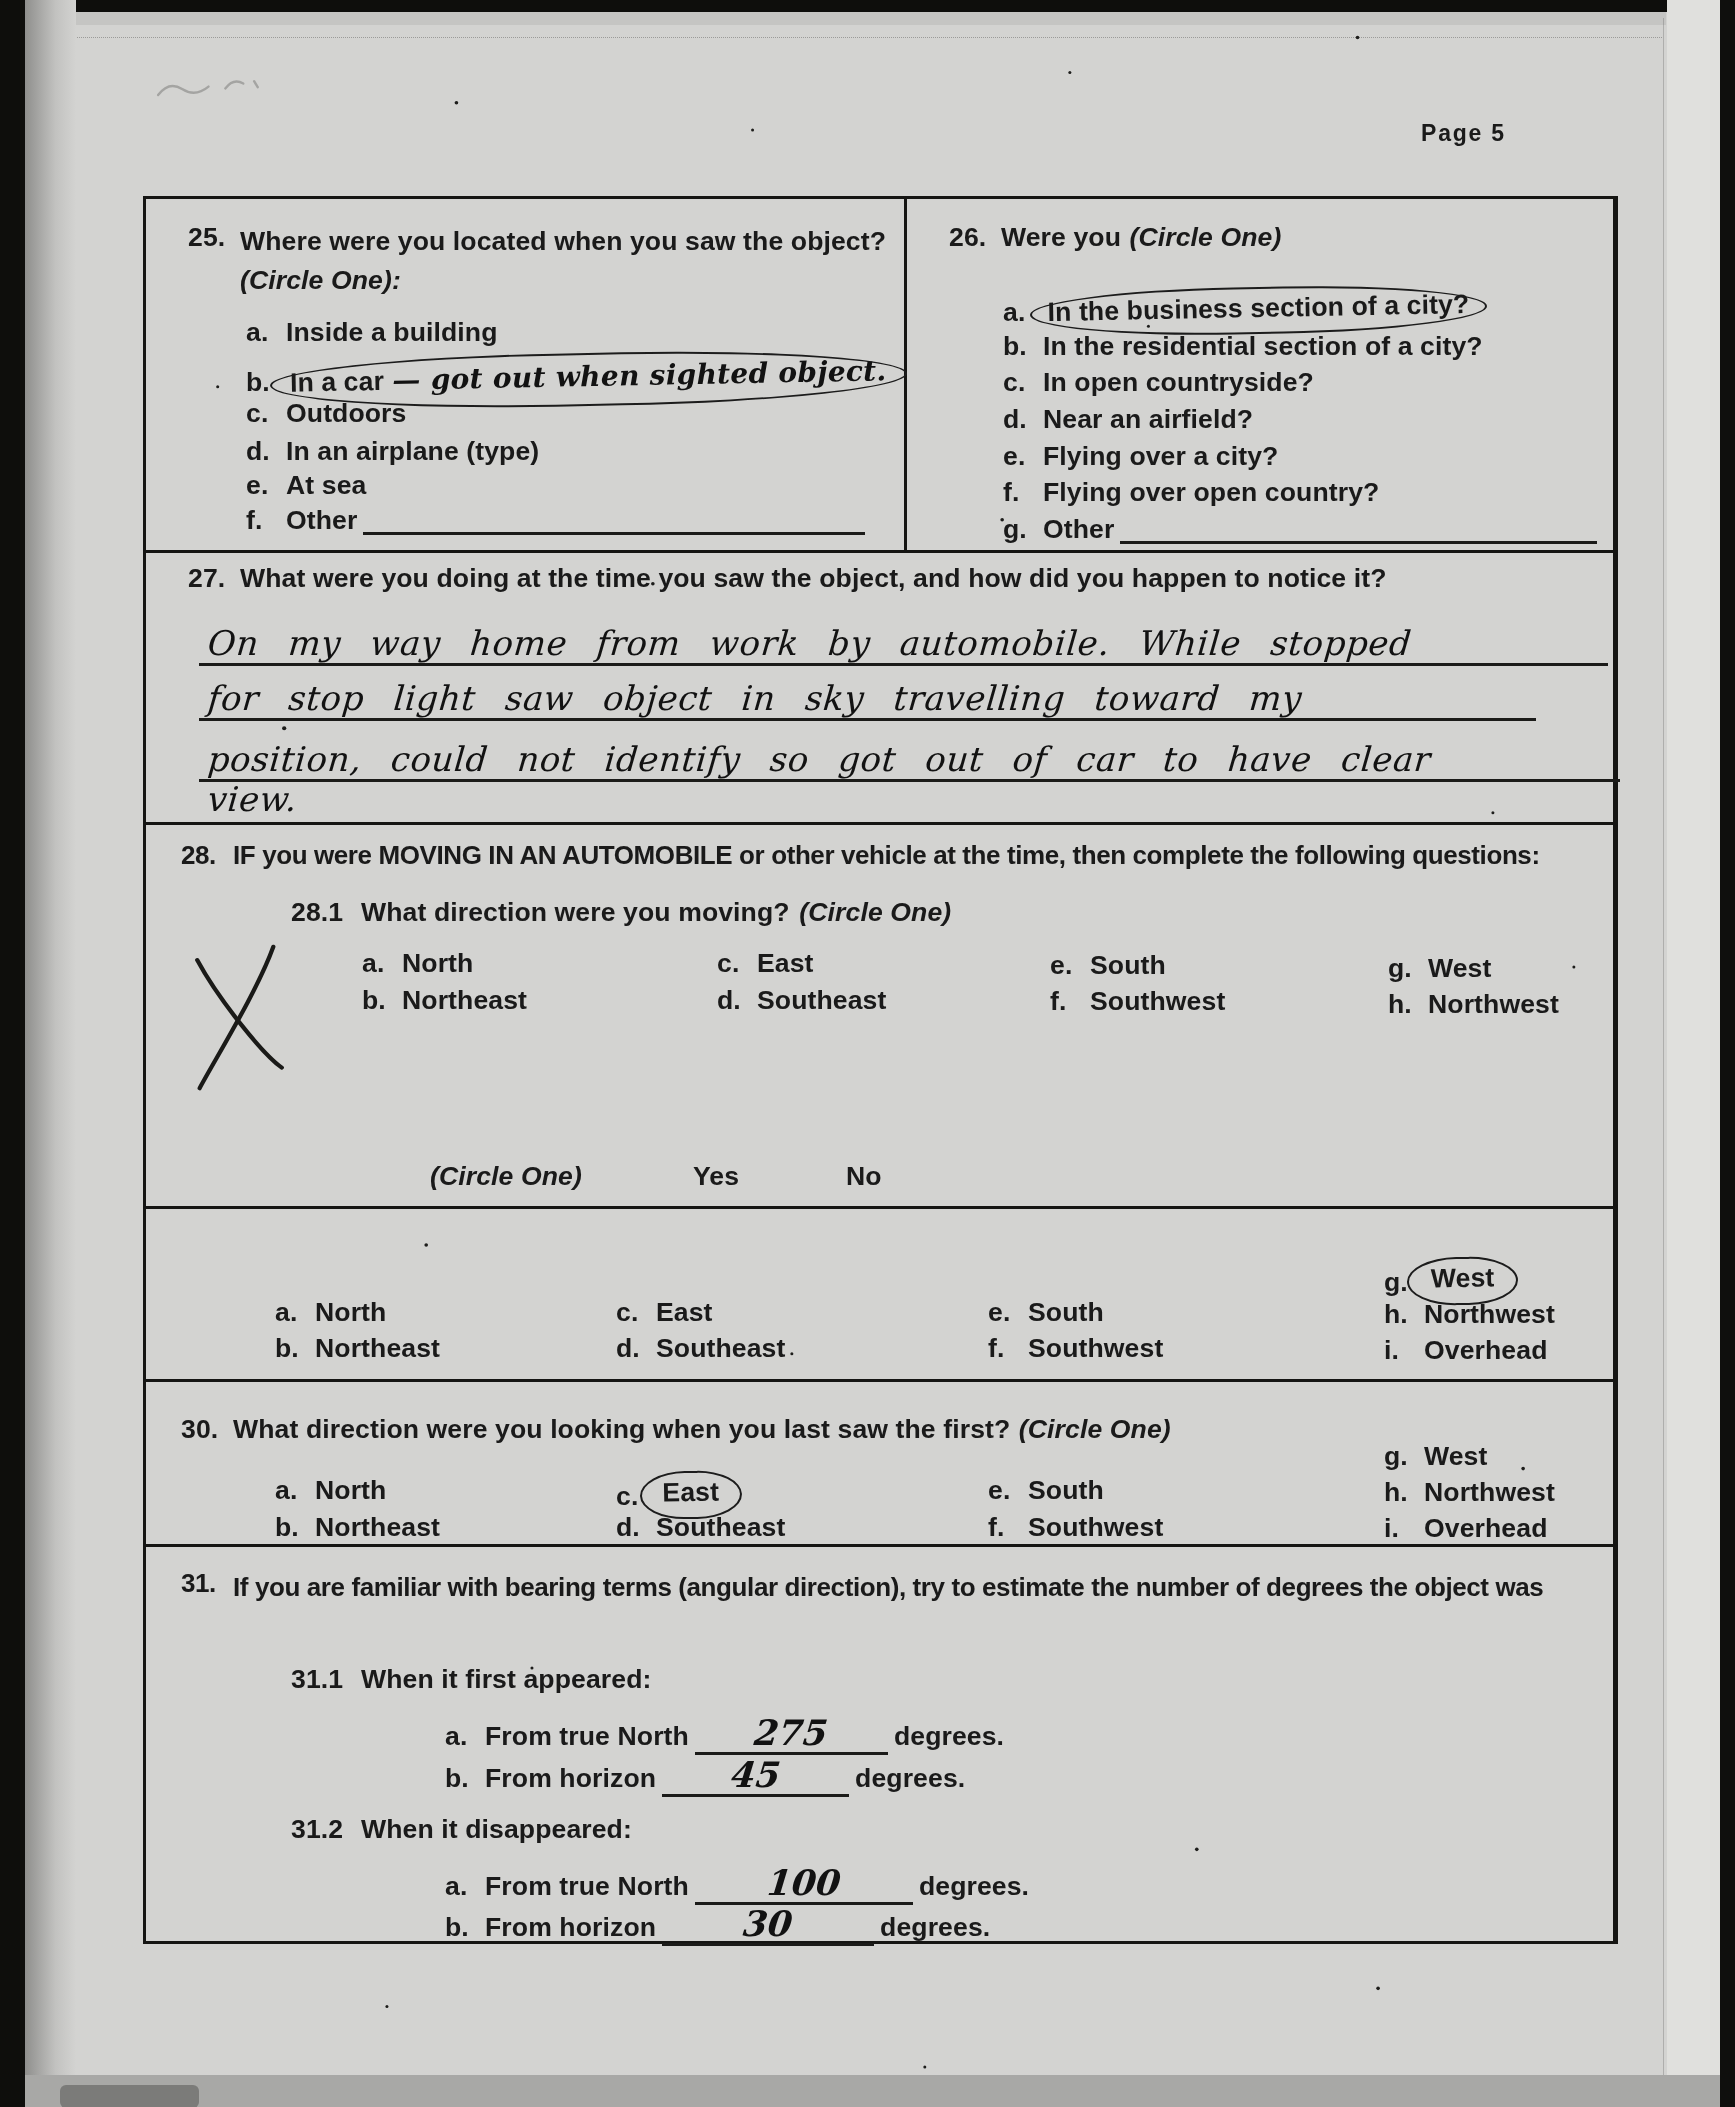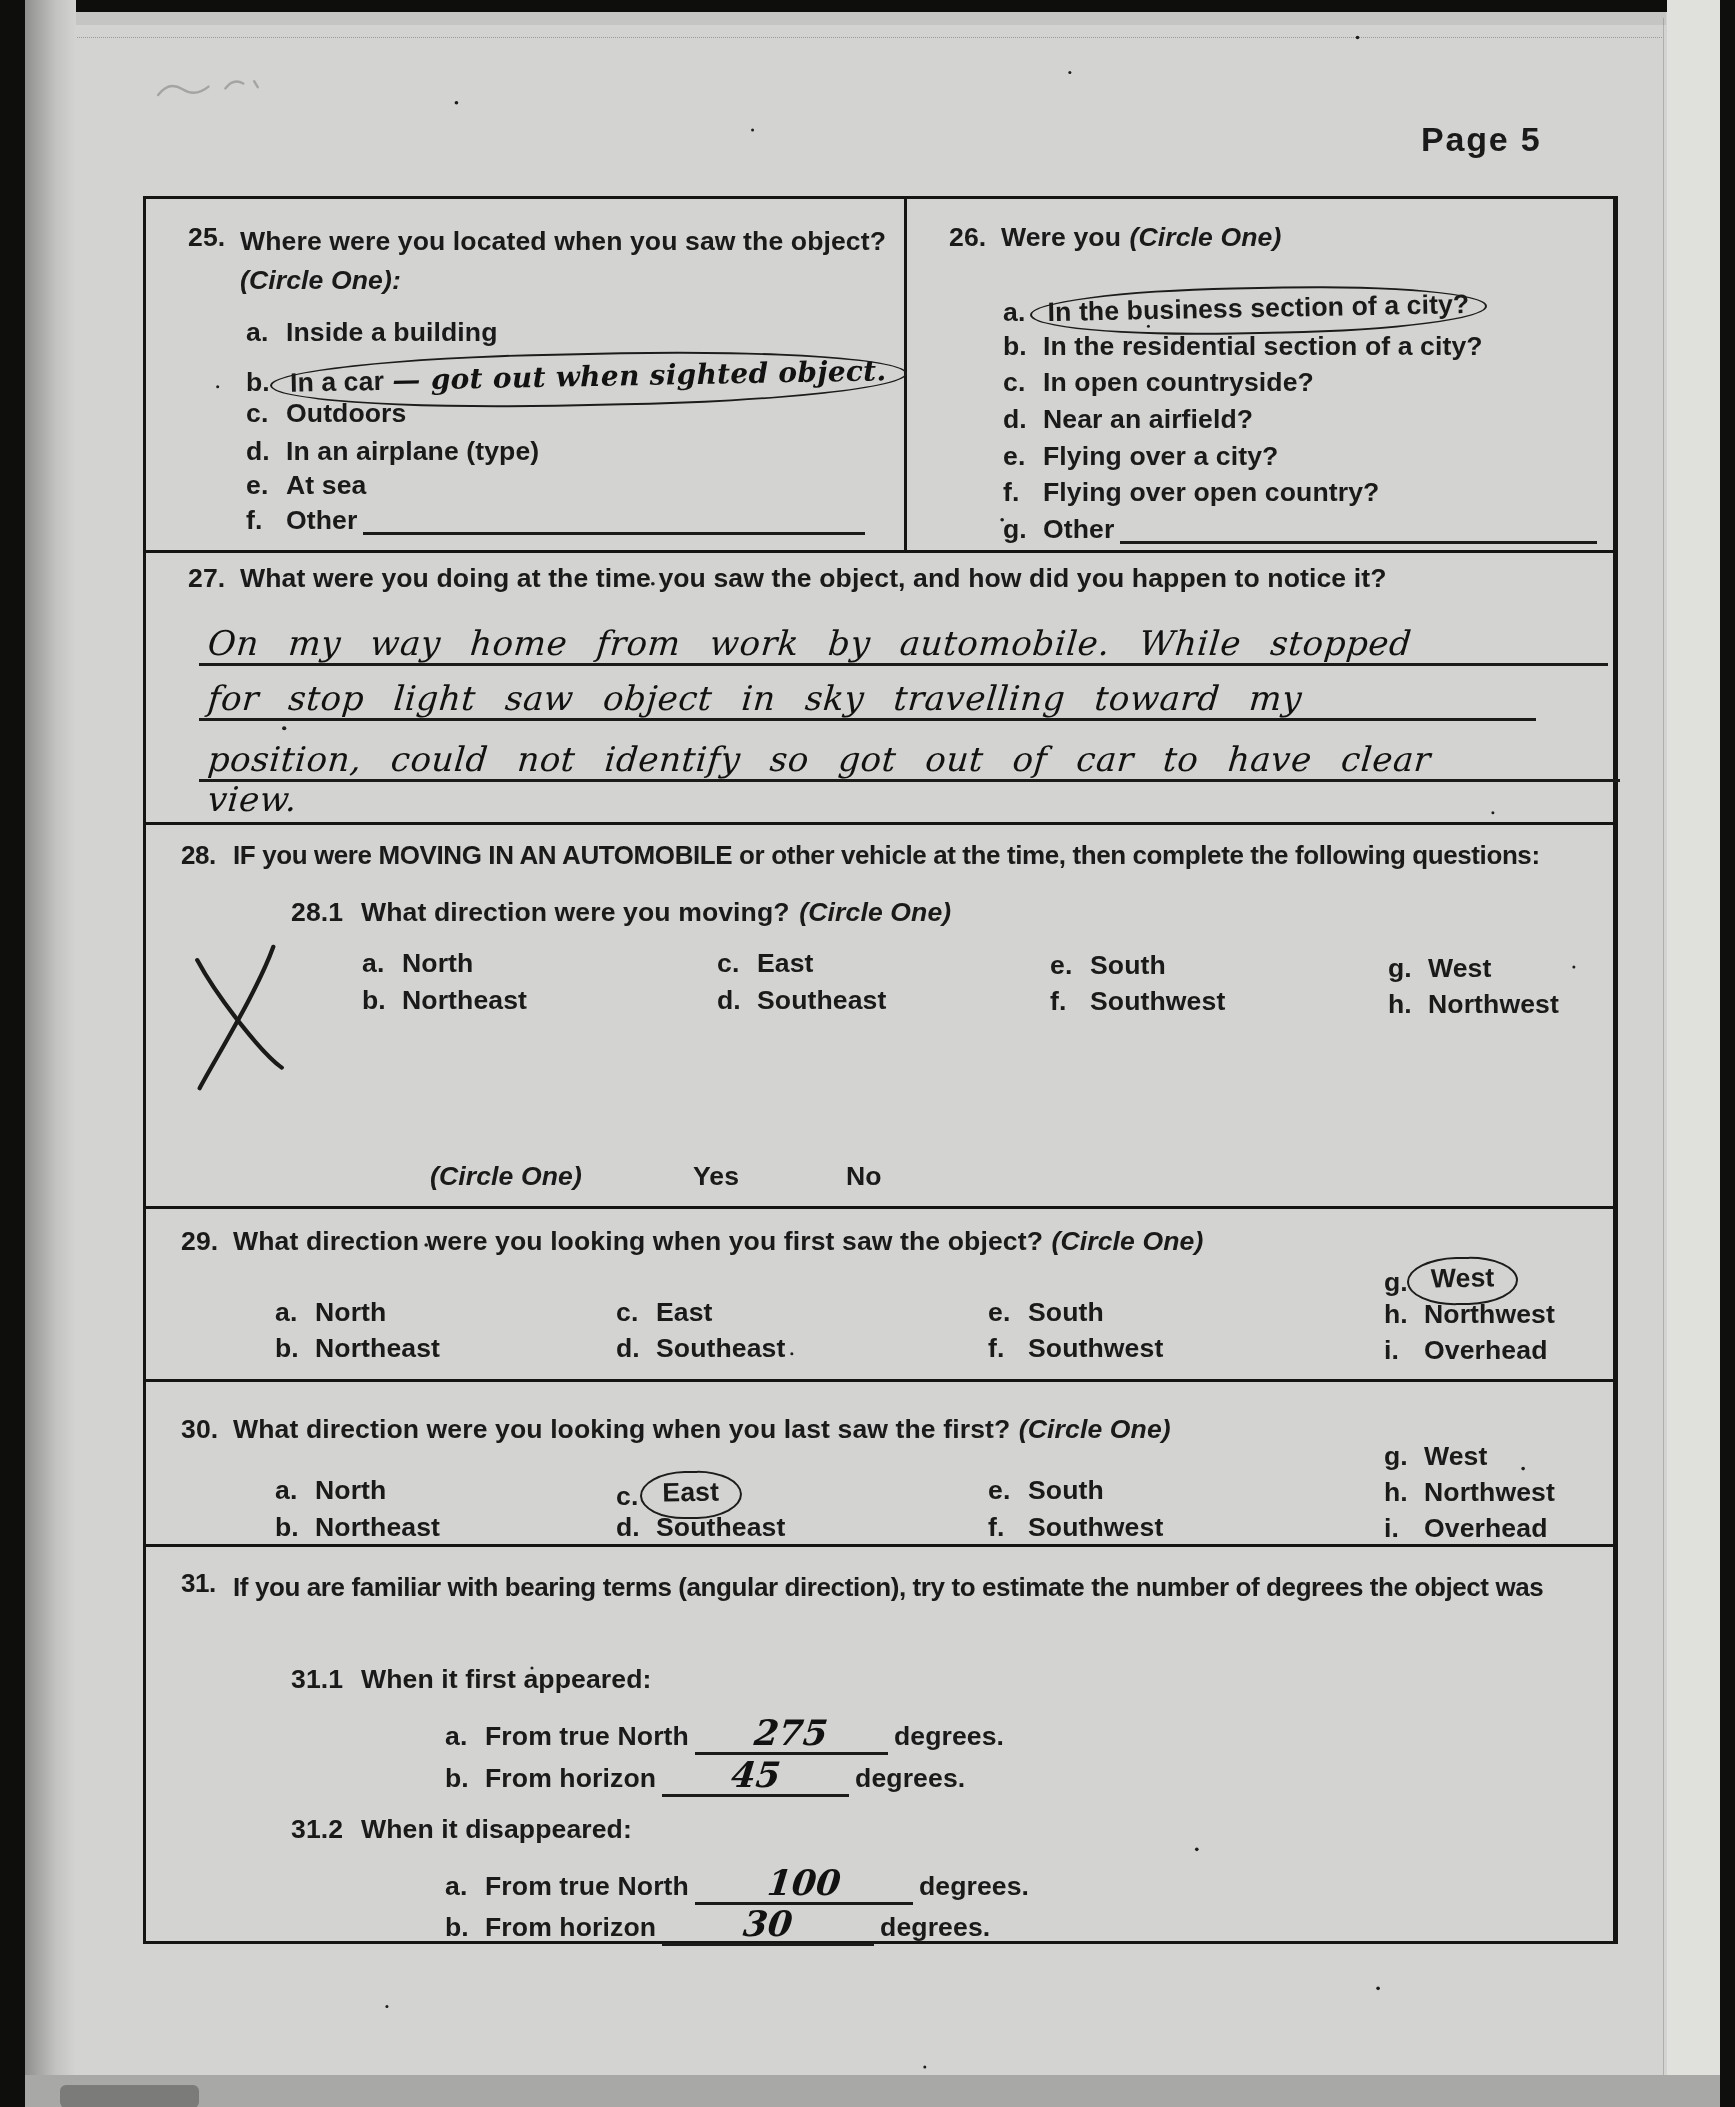--- a/index.html
+++ b/index.html
@@ -67,21 +67,21 @@
 </svg>
 
 <svg class="abs" width="121" height="42" viewBox="0 0 200 70" style="left:154px;top:68px;opacity:.55">
   <g stroke="#7e7e7c" stroke-width="4" fill="none" stroke-linecap="round">
     <path d="M6,45 q18,-24 40,-10 t44,-4"></path>
     <path d="M118,34 q14,-18 30,-8"></path>
     <path d="M166,22 l6,10"></path>
   </g>
 </svg>
 
-<div class="abs t" style="left:1421px;top:120px;font-size:34px;letter-spacing:1.8px">Page 5</div>
+<div class="abs t" style="left:1421px;top:120px;font-size:23px;letter-spacing:1.8px">Page 5</div>
 
 <div class="abs form-table">
 
   <div class="abs hline" style="top:351px"></div>
   <div class="abs hline" style="top:623px"></div>
   <div class="abs hline" style="top:1007px"></div>
   <div class="abs hline" style="top:1180px"></div>
   <div class="abs hline" style="top:1345px"></div>
   <div class="abs vline" style="left:758px;top:0;height:351px"></div>
 
@@ -171,23 +171,20 @@
   <div class="abs t" style="left:904px;top:751px"><span class="letter">e.</span><span>South</span></div>
   <div class="abs t" style="left:904px;top:787px"><span class="letter">f.</span><span>Southwest</span></div>
   <div class="abs t" style="left:1242px;top:754px"><span class="letter">g.</span><span>West</span></div>
   <div class="abs t" style="left:1242px;top:790px"><span class="letter">h.</span><span>Northwest</span></div>
 
 
   <div class="abs t hint" style="left:284px;top:962px">(Circle One)</div>
   <div class="abs t" style="left:547px;top:962px">Yes</div>
   <div class="abs t" style="left:700px;top:962px">No</div>
 
-  <div class="abs t" style="left:35px;top:1027px">
-    <span class="qnum">29.</span><span>What direction were you looking when you first saw the object?</span><span class="hint" style="margin-left:8.5px">(Circle One)</span>
-  </div>
   <div class="abs t" style="left:1238px;top:1062px">
     <span class="letter">g.</span><span class="circle" style="padding:3.6px 22px 9.7px;margin-left:-17px;top:-3.6px"><span>West</span></span>
   </div>
   <div class="abs t" style="left:129px;top:1098px"><span class="letter">a.</span><span>North</span></div>
   <div class="abs t" style="left:129px;top:1134px"><span class="letter">b.</span><span>Northeast</span></div>
   <div class="abs t" style="left:470px;top:1098px"><span class="letter">c.</span><span>East</span></div>
   <div class="abs t" style="left:470px;top:1134px"><span class="letter">d.</span><span>Southeast</span></div>
   <div class="abs t" style="left:842px;top:1098px"><span class="letter">e.</span><span>South</span></div>
   <div class="abs t" style="left:842px;top:1134px"><span class="letter">f.</span><span>Southwest</span></div>
   <div class="abs t" style="left:1238px;top:1100px"><span class="letter">h.</span><span>Northwest</span></div>

